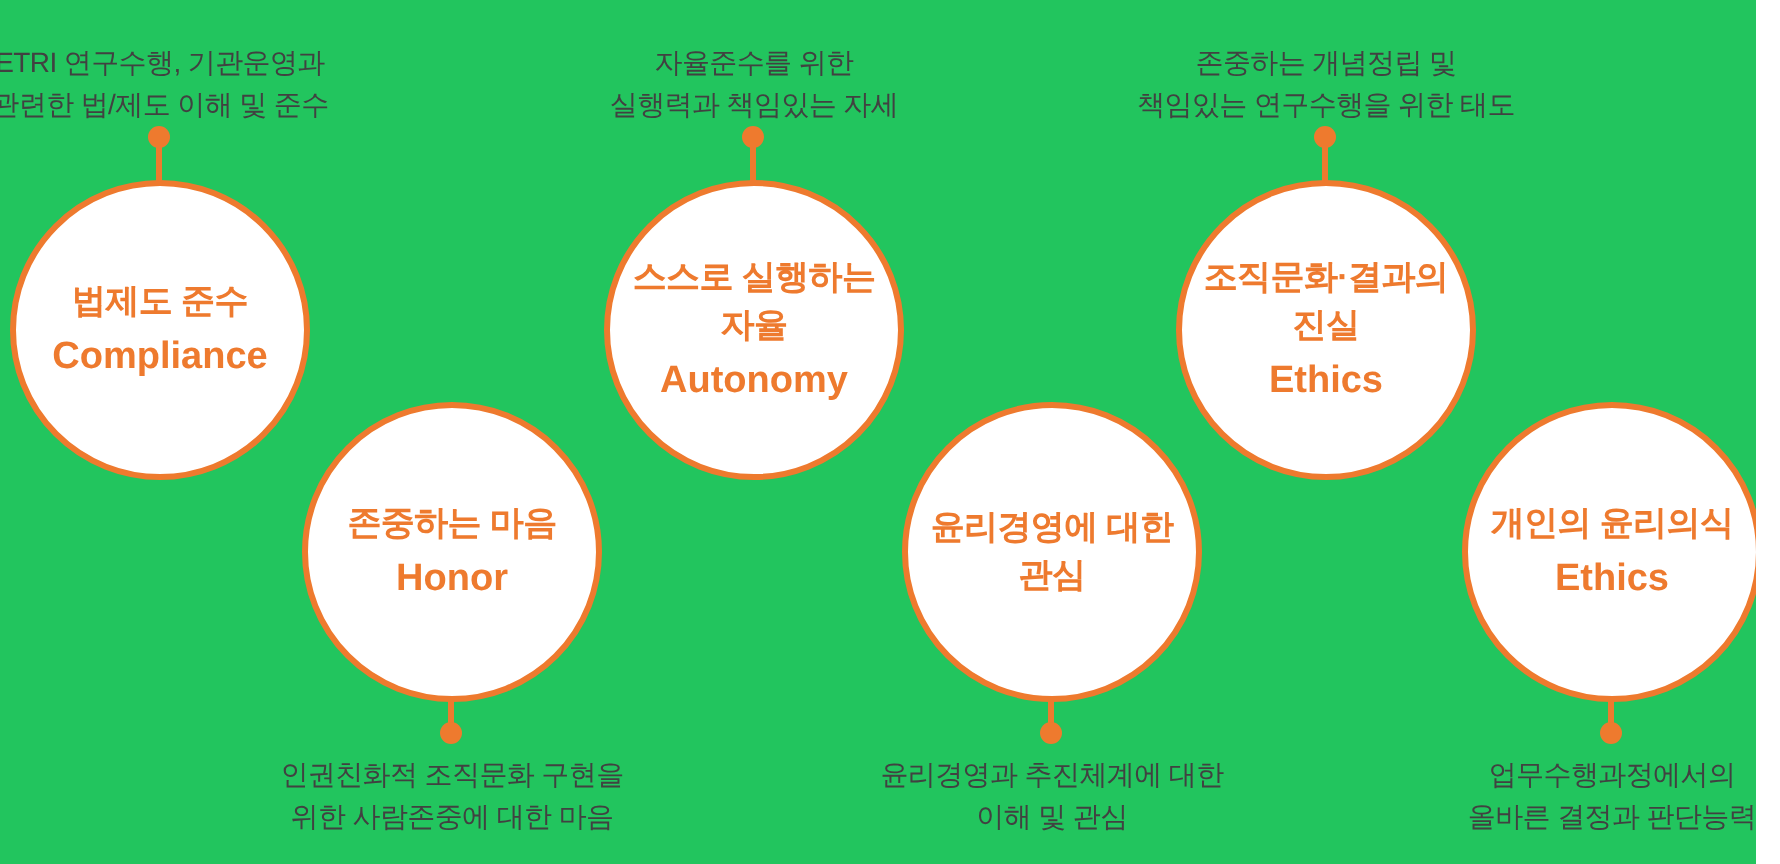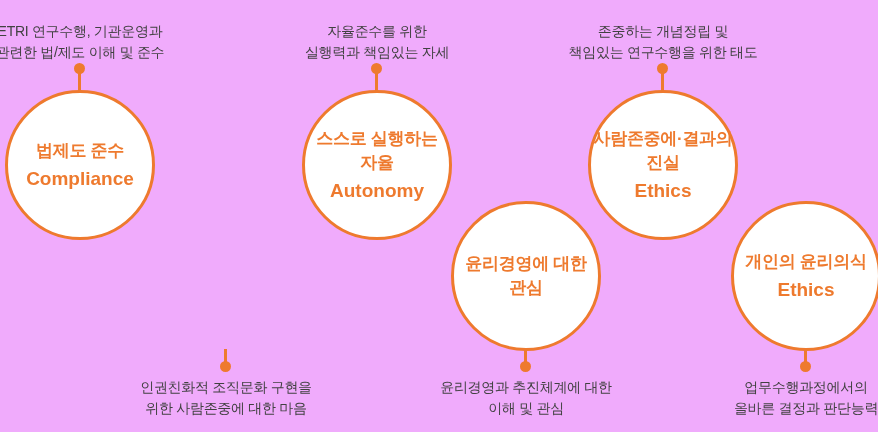--- a/index.html
+++ b/index.html
@@ -8,21 +8,21 @@
   }
   * { margin: 0; padding: 0; box-sizing: border-box; }
   body {
     background: #ffffff;
     font-family: "Liberation Sans", "DejaVu Sans", sans-serif;
   }
   .stage {
     position: relative;
     width: 878px;
     height: 432px;
-    background: #f0abfc;
+    background: #22c55e;
     overflow: hidden;
   }
   .item {
     position: absolute;
     top: 0;
     width: 280px;
     height: 432px;
   }
   .p1 { left: -60px; }
   .p2 { left: 86px; }
@@ -108,20 +108,24 @@
 관련한 법/제도 이해 및 준수</div>
     <span class="dot"></span>
     <span class="vline"></span>
     <div class="circle">
       <div class="title-ko">법제도 준수</div>
       <div class="title-en">Compliance</div>
     </div>
   </div>
 
   <div class="item bottom p2">
+    <div class="circle">
+      <div class="title-ko">존중하는 마음</div>
+      <div class="title-en">Honor</div>
+    </div>
     <span class="vline"></span>
     <span class="dot"></span>
     <div class="desc">인권친화적 조직문화 구현을
 위한 사람존중에 대한 마음</div>
   </div>
 
   <div class="item top p3">
     <div class="desc">자율준수를 위한
 실행력과 책임있는 자세</div>
     <span class="dot"></span>
@@ -143,21 +147,21 @@
     <div class="desc">윤리경영과 추진체계에 대한
 이해 및 관심</div>
   </div>
 
   <div class="item top p5">
     <div class="desc">존중하는 개념정립 및
 책임있는 연구수행을 위한 태도</div>
     <span class="dot"></span>
     <span class="vline"></span>
     <div class="circle">
-      <div class="title-ko">사람존중에·결과의
+      <div class="title-ko">조직문화·결과의
 진실</div>
       <div class="title-en">Ethics</div>
     </div>
   </div>
 
   <div class="item bottom p6">
     <div class="circle">
       <div class="title-ko">개인의 윤리의식</div>
       <div class="title-en">Ethics</div>
     </div>

